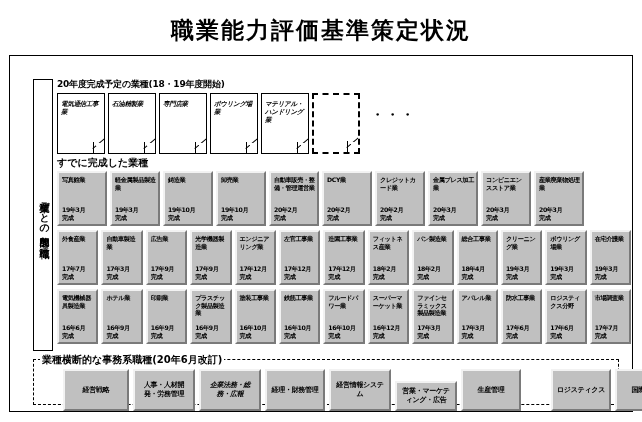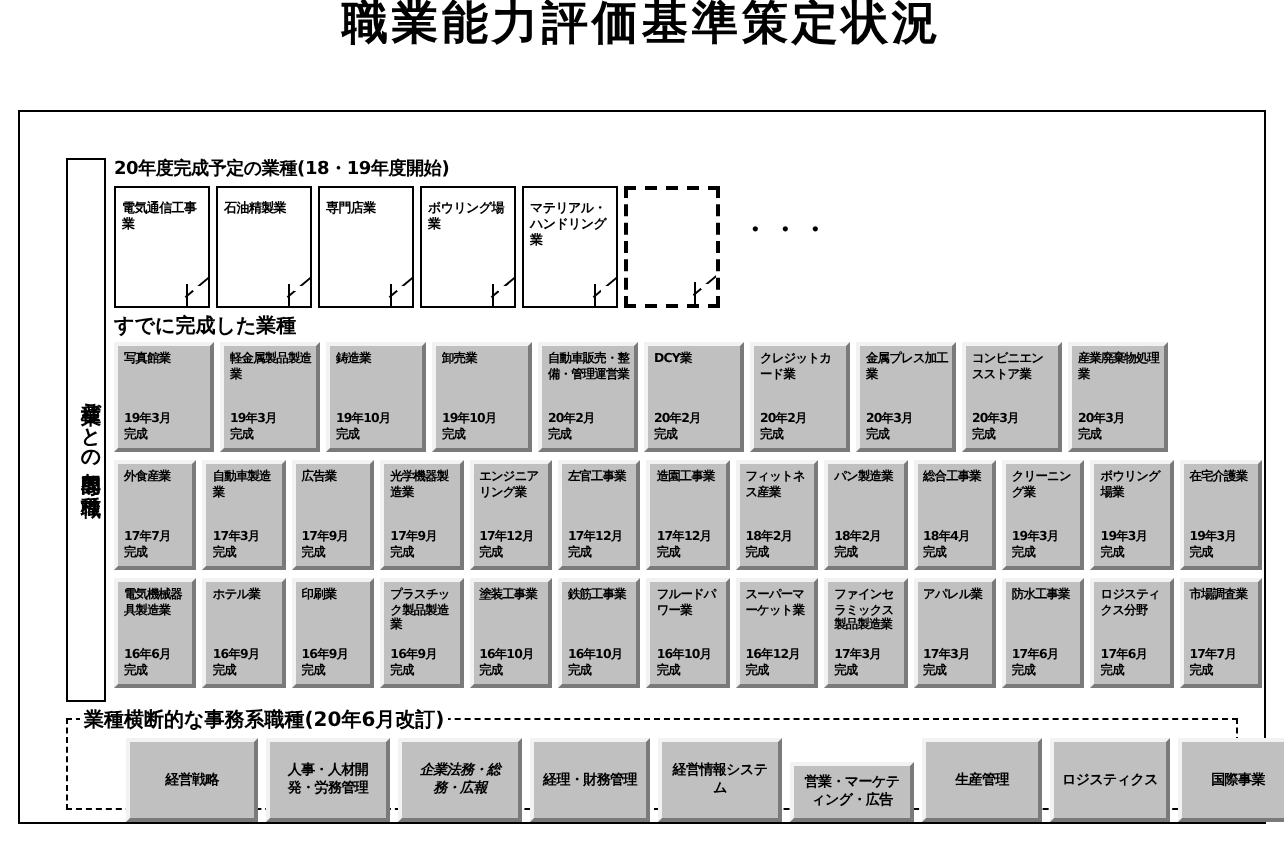--- a/index.html
+++ b/index.html
@@ -15,21 +15,21 @@
     position: relative;
   }
 
   
   .page-title {
     text-align: center;
     font-size: 23px;
     font-weight: 700;
     letter-spacing: 2px;
     line-height: 1;
-    padding-top: 1px;
+    padding-top: 19px;
     height: 46px;
   }
 
   
   .outer-frame {
     position: absolute;
     left: 9px; top: 55px;
     width: 624px; height: 357px;
     border: 1px solid #000;
     background: #fff;
@@ -77,20 +77,21 @@
     width: 48px; height: 61px;
     border: 1px solid #000;
     background: #fff;
     padding: 6px 2px 2px 3px;
     font-size: 6.5px;
     font-weight: 700;
     line-height: 8px;
     letter-spacing: -0.3px;
     word-break: break-all;
     overflow: hidden;
+    font-style: italic;
   }
   .doc-card::after {
     content: "";
     position: absolute;
     right: 0; bottom: 0;
     width: 10px; height: 10px;
     background:
       linear-gradient(to bottom left, #ffffff 0 50%, transparent 50% 100%);
     border-left: 1px solid #000;
     border-bottom: 0;
@@ -447,21 +448,21 @@
       </div>
       <div class="job-card" style="width: 62px;">
         <span>経営情報システム</span>
       </div>
       <div class="job-card" style="width: 62px; margin-top: 12px;">
         <span>営業・マーケティング・広告</span>
       </div>
       <div class="job-card" style="width: 60px;">
         <span>生産管理</span>
       </div>
-      <div class="job-card" style="width: 60px;">
+      <div class="job-card" style="width: 60px; margin-left: 26px;">
         <span>ロジスティクス</span>
       </div>
       <div class="job-card" style="width: 60px;">
         <span>国際事業</span>
       </div>
     </div>
 
 </div>
 
 </body></html>

